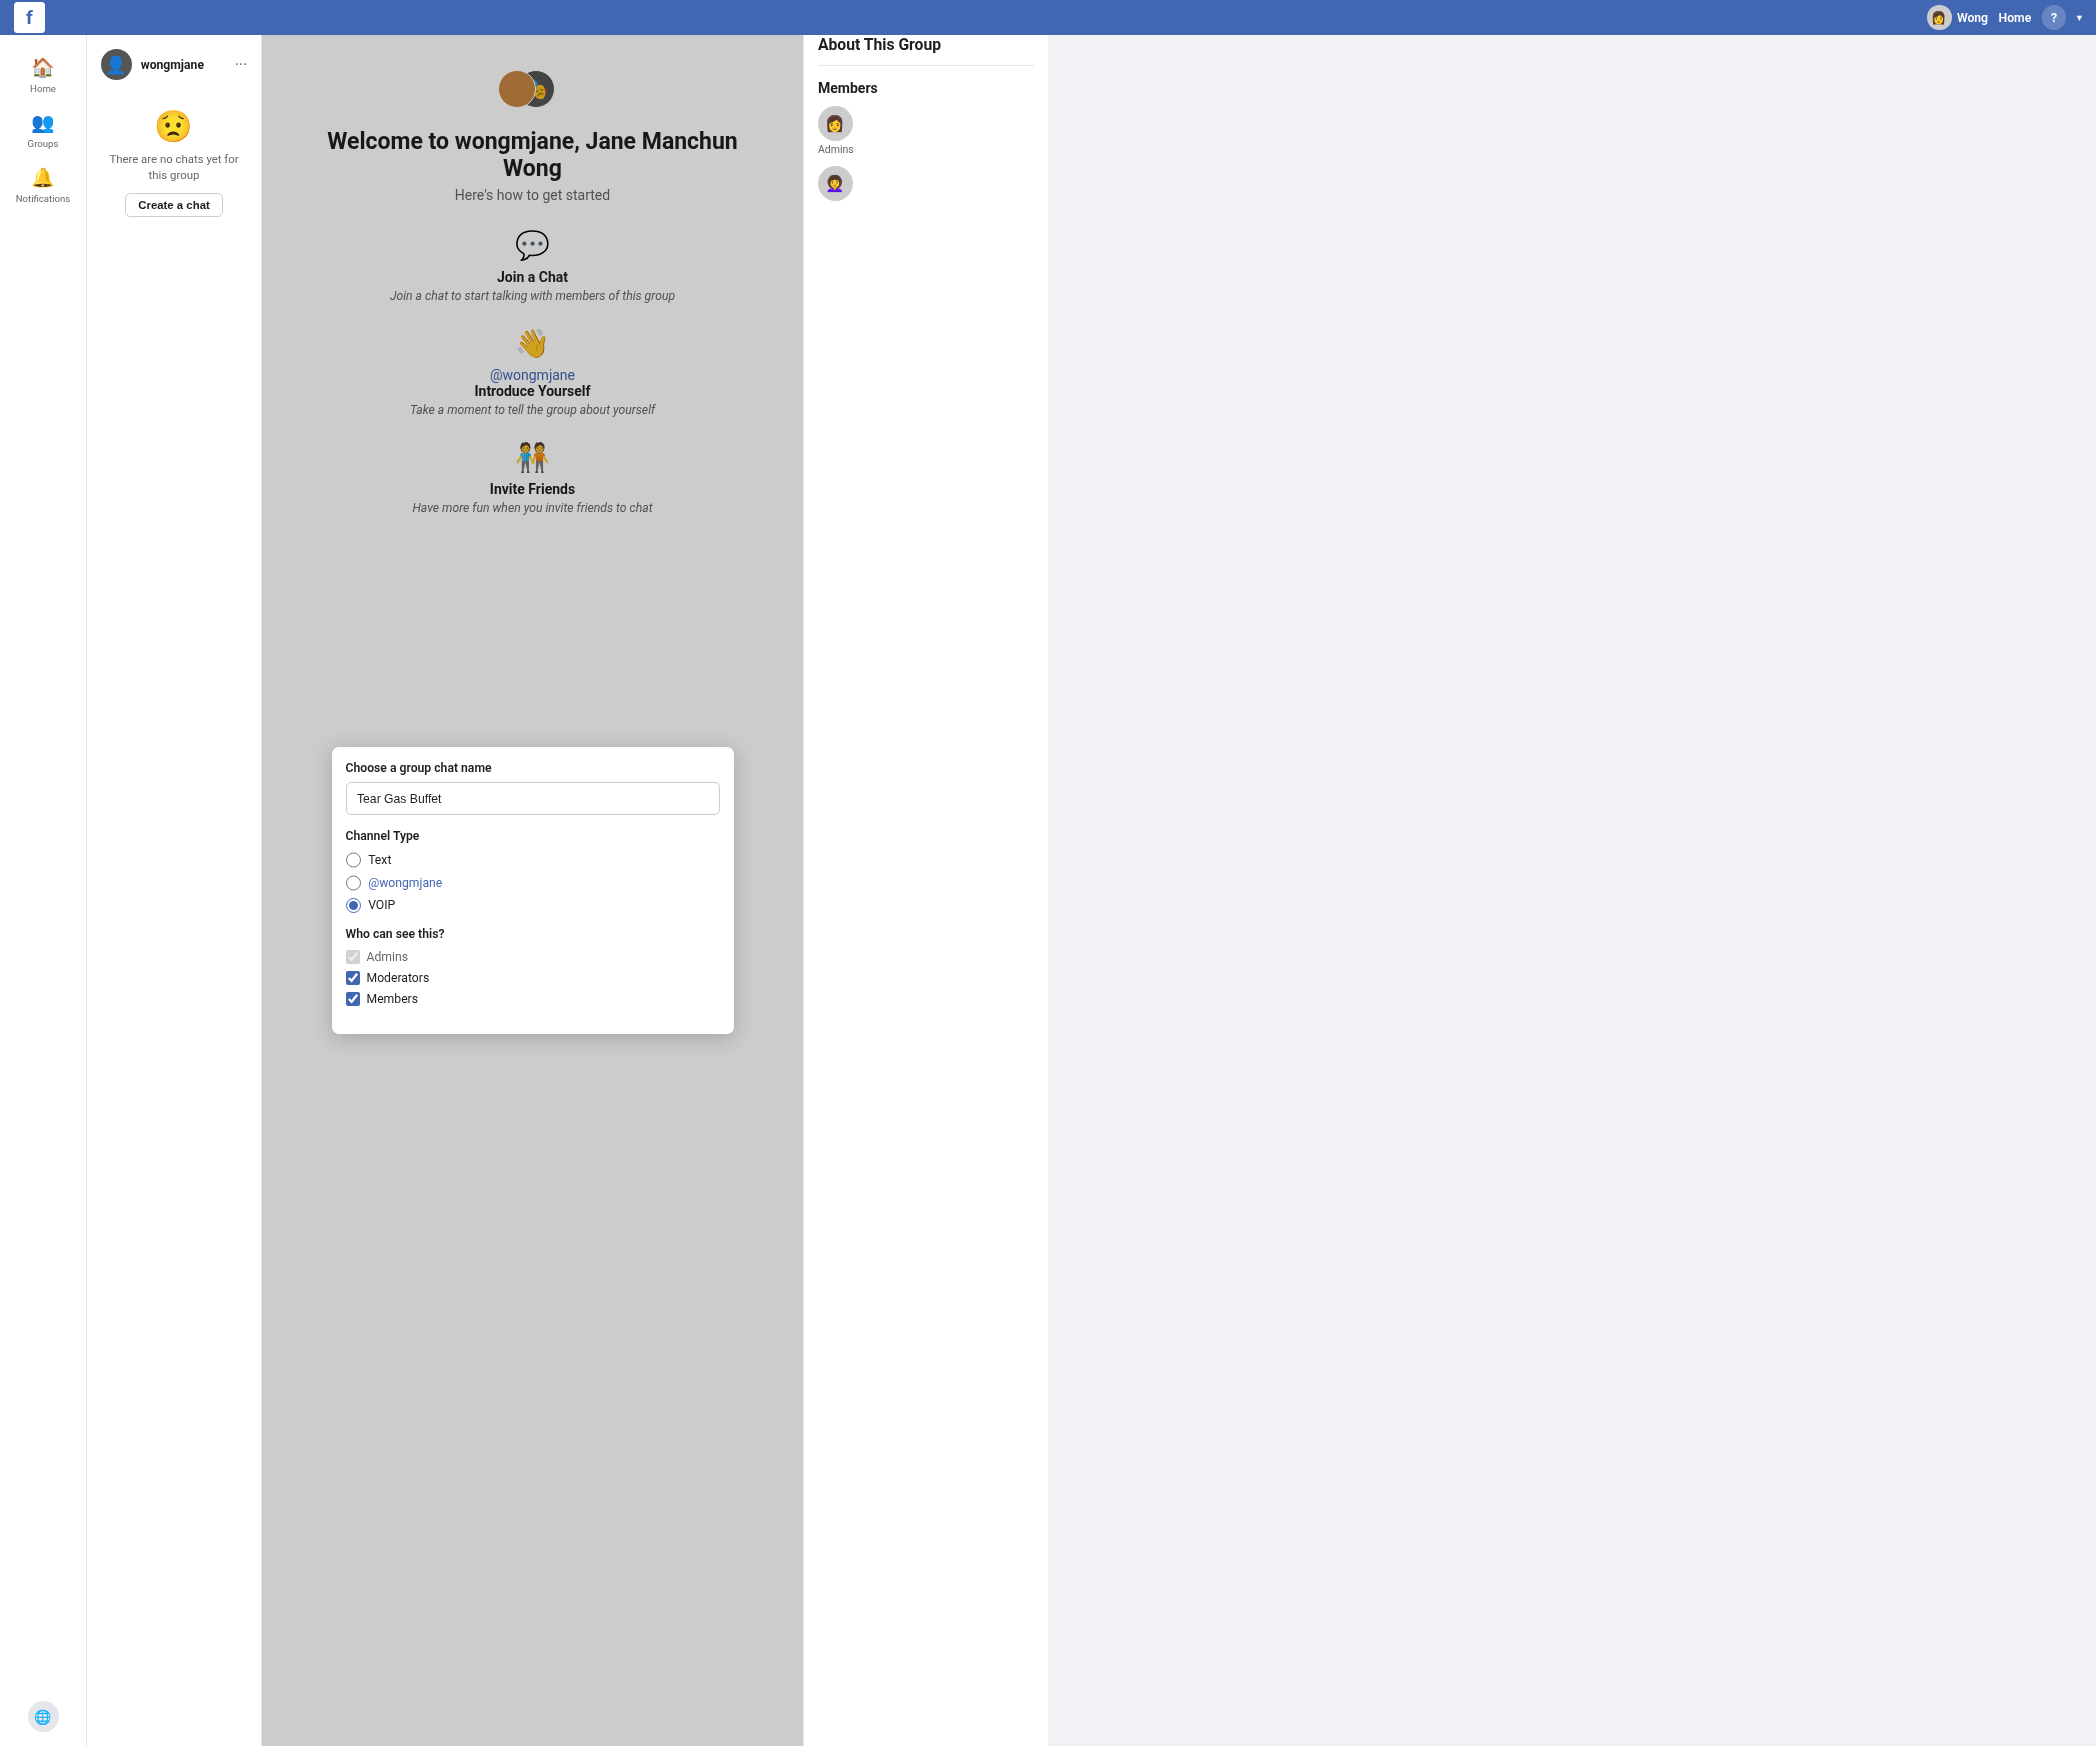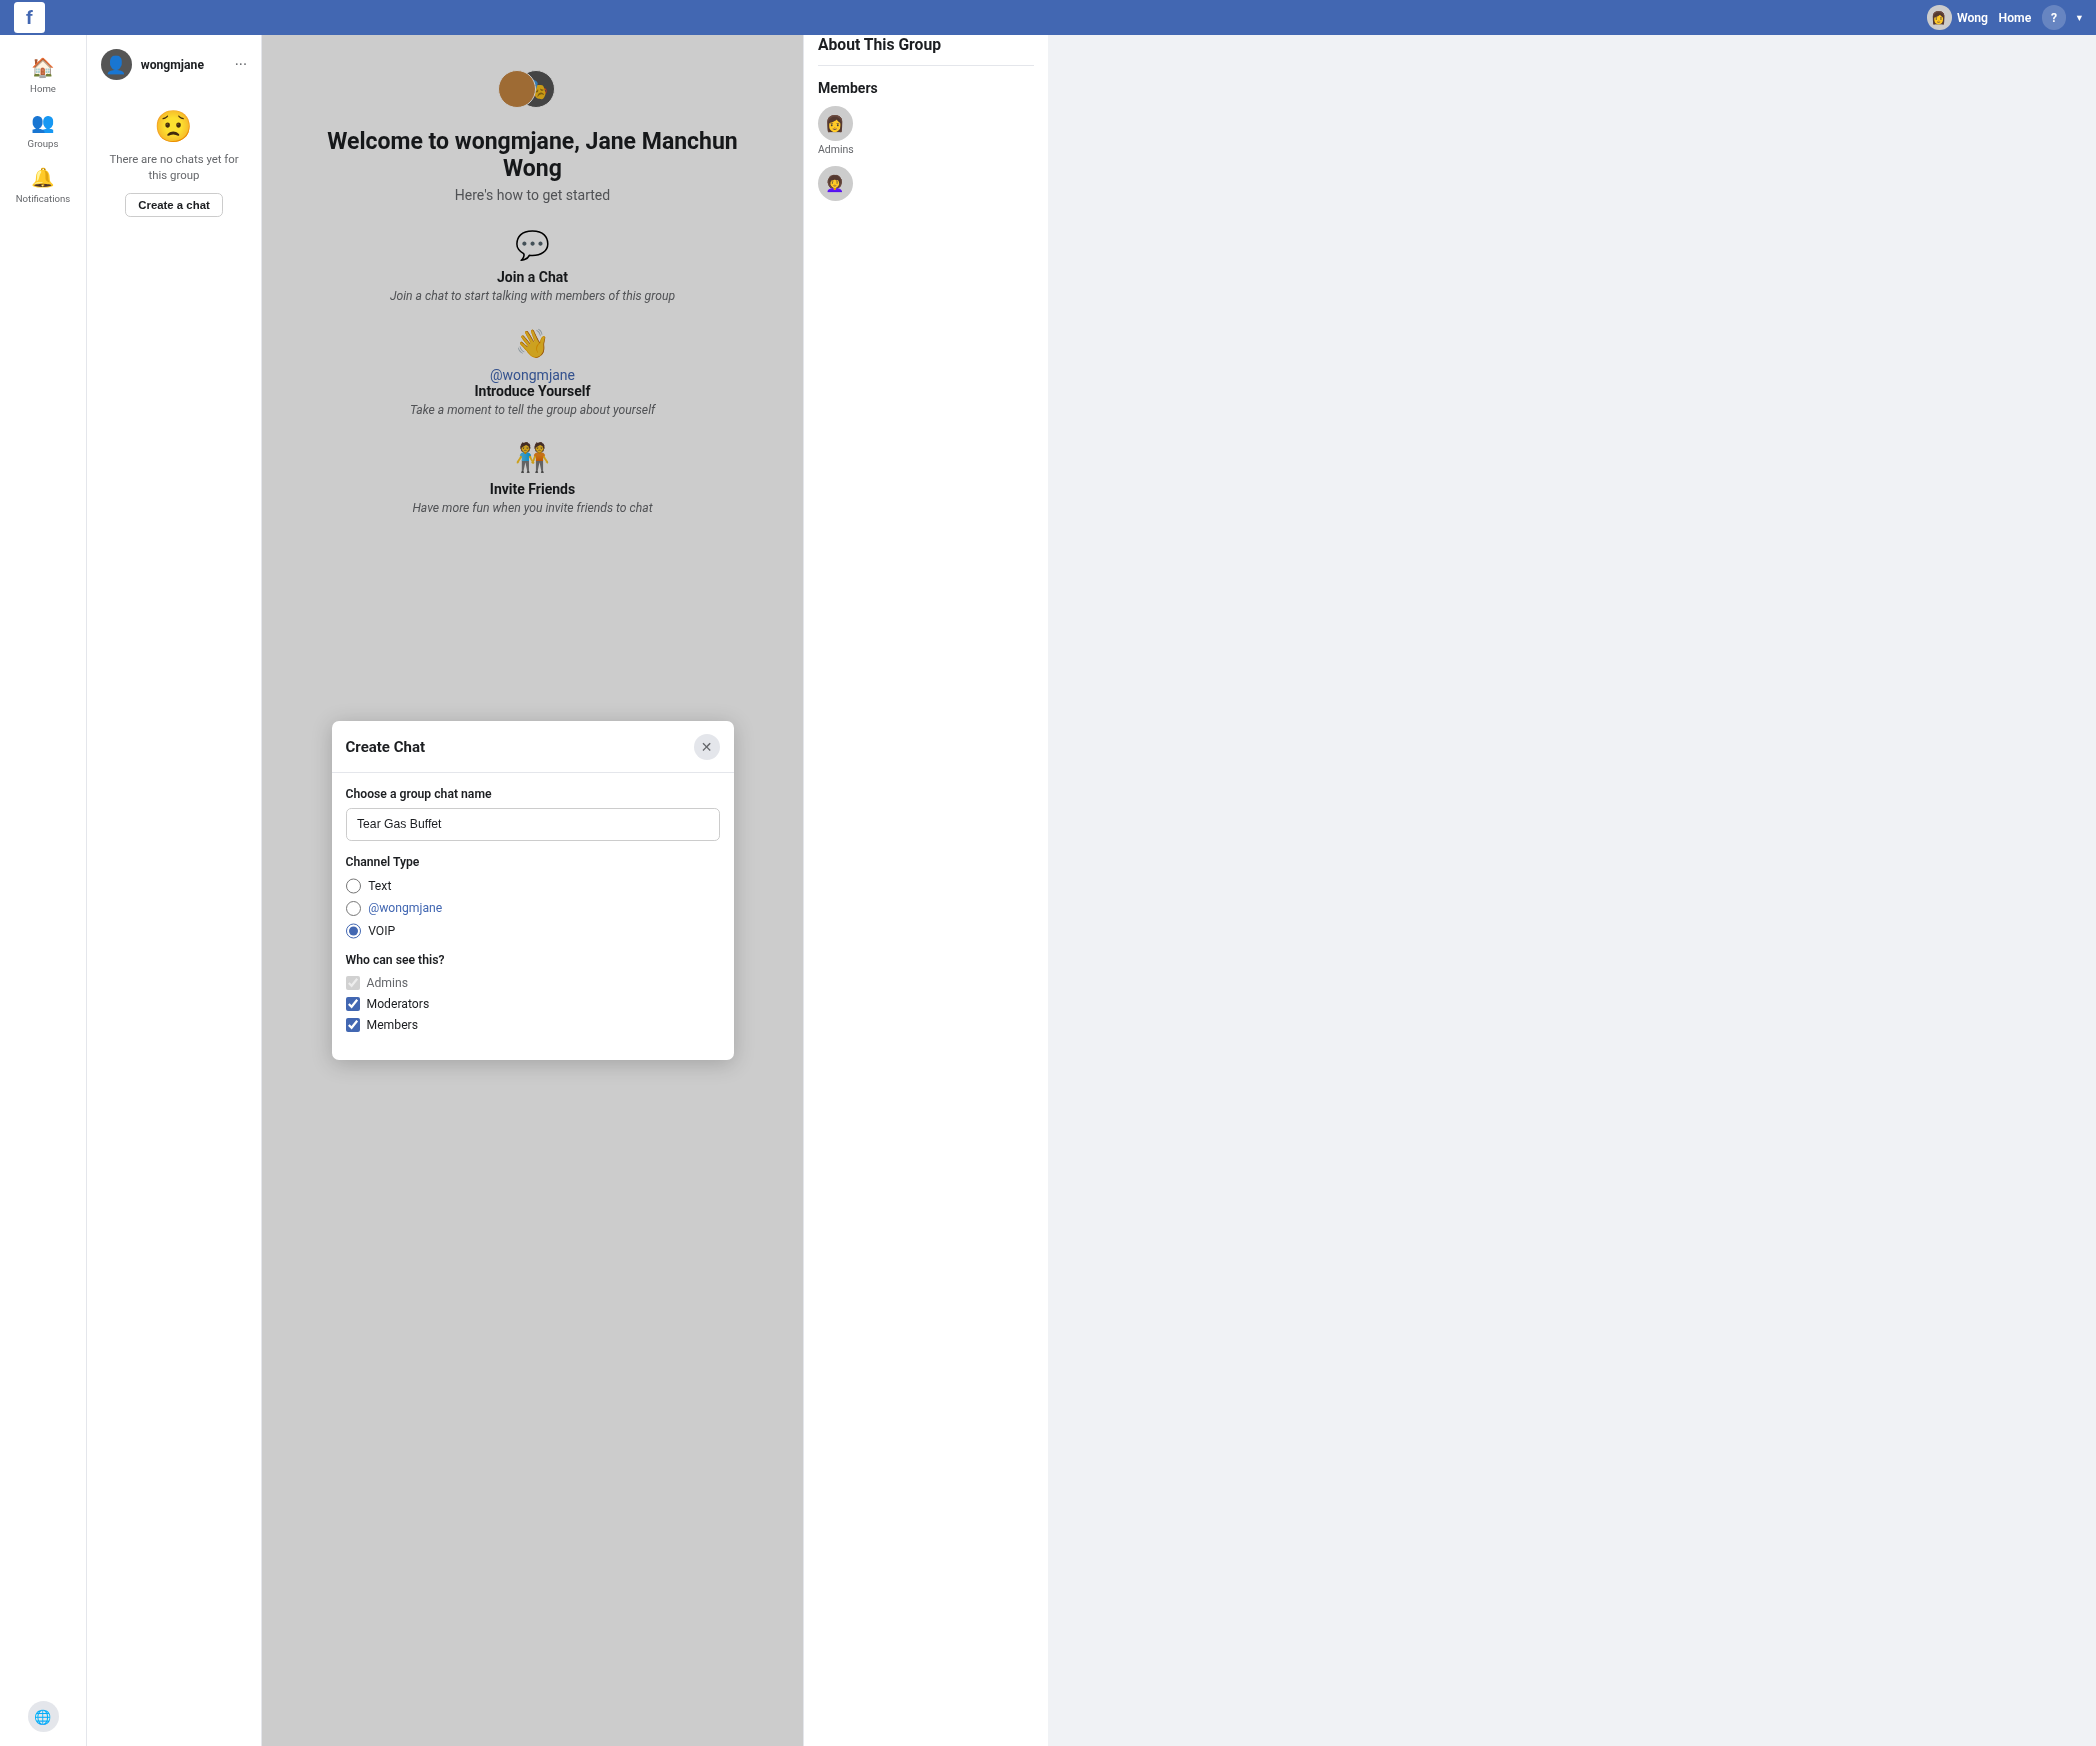--- a/index.html
+++ b/index.html
@@ -294,26 +294,20 @@
 
       <div class="step-item">
         <span class="step-icon" style="color:#7b68ee;">🧑‍🤝‍🧑</span>
         <div class="step-title">Invite Friends</div>
         <div class="step-desc">Have more fun when you invite friends to chat</div>
       </div>
     </div>
 
     <div class="modal-overlay">
       <div class="modal">
-        <div class="modal-header">
-          <span class="modal-title">Create Chat</span>
-          <button class="modal-close">
-            <span>✕</span>
-          </button>
-        </div>
         <div class="modal-body">
           <div class="field-label">Choose a group chat name</div>
           <input type="text" class="text-input" value="Tear Gas Buffet" style="">
 
           <div class="section-label">Channel Type</div>
           <div class="radio-group">
             <div class="radio-row">
               <input type="radio" name="channelType" id="typeText" style="">
               <label class="radio-label" for="typeText">Text</label>
             </div>

